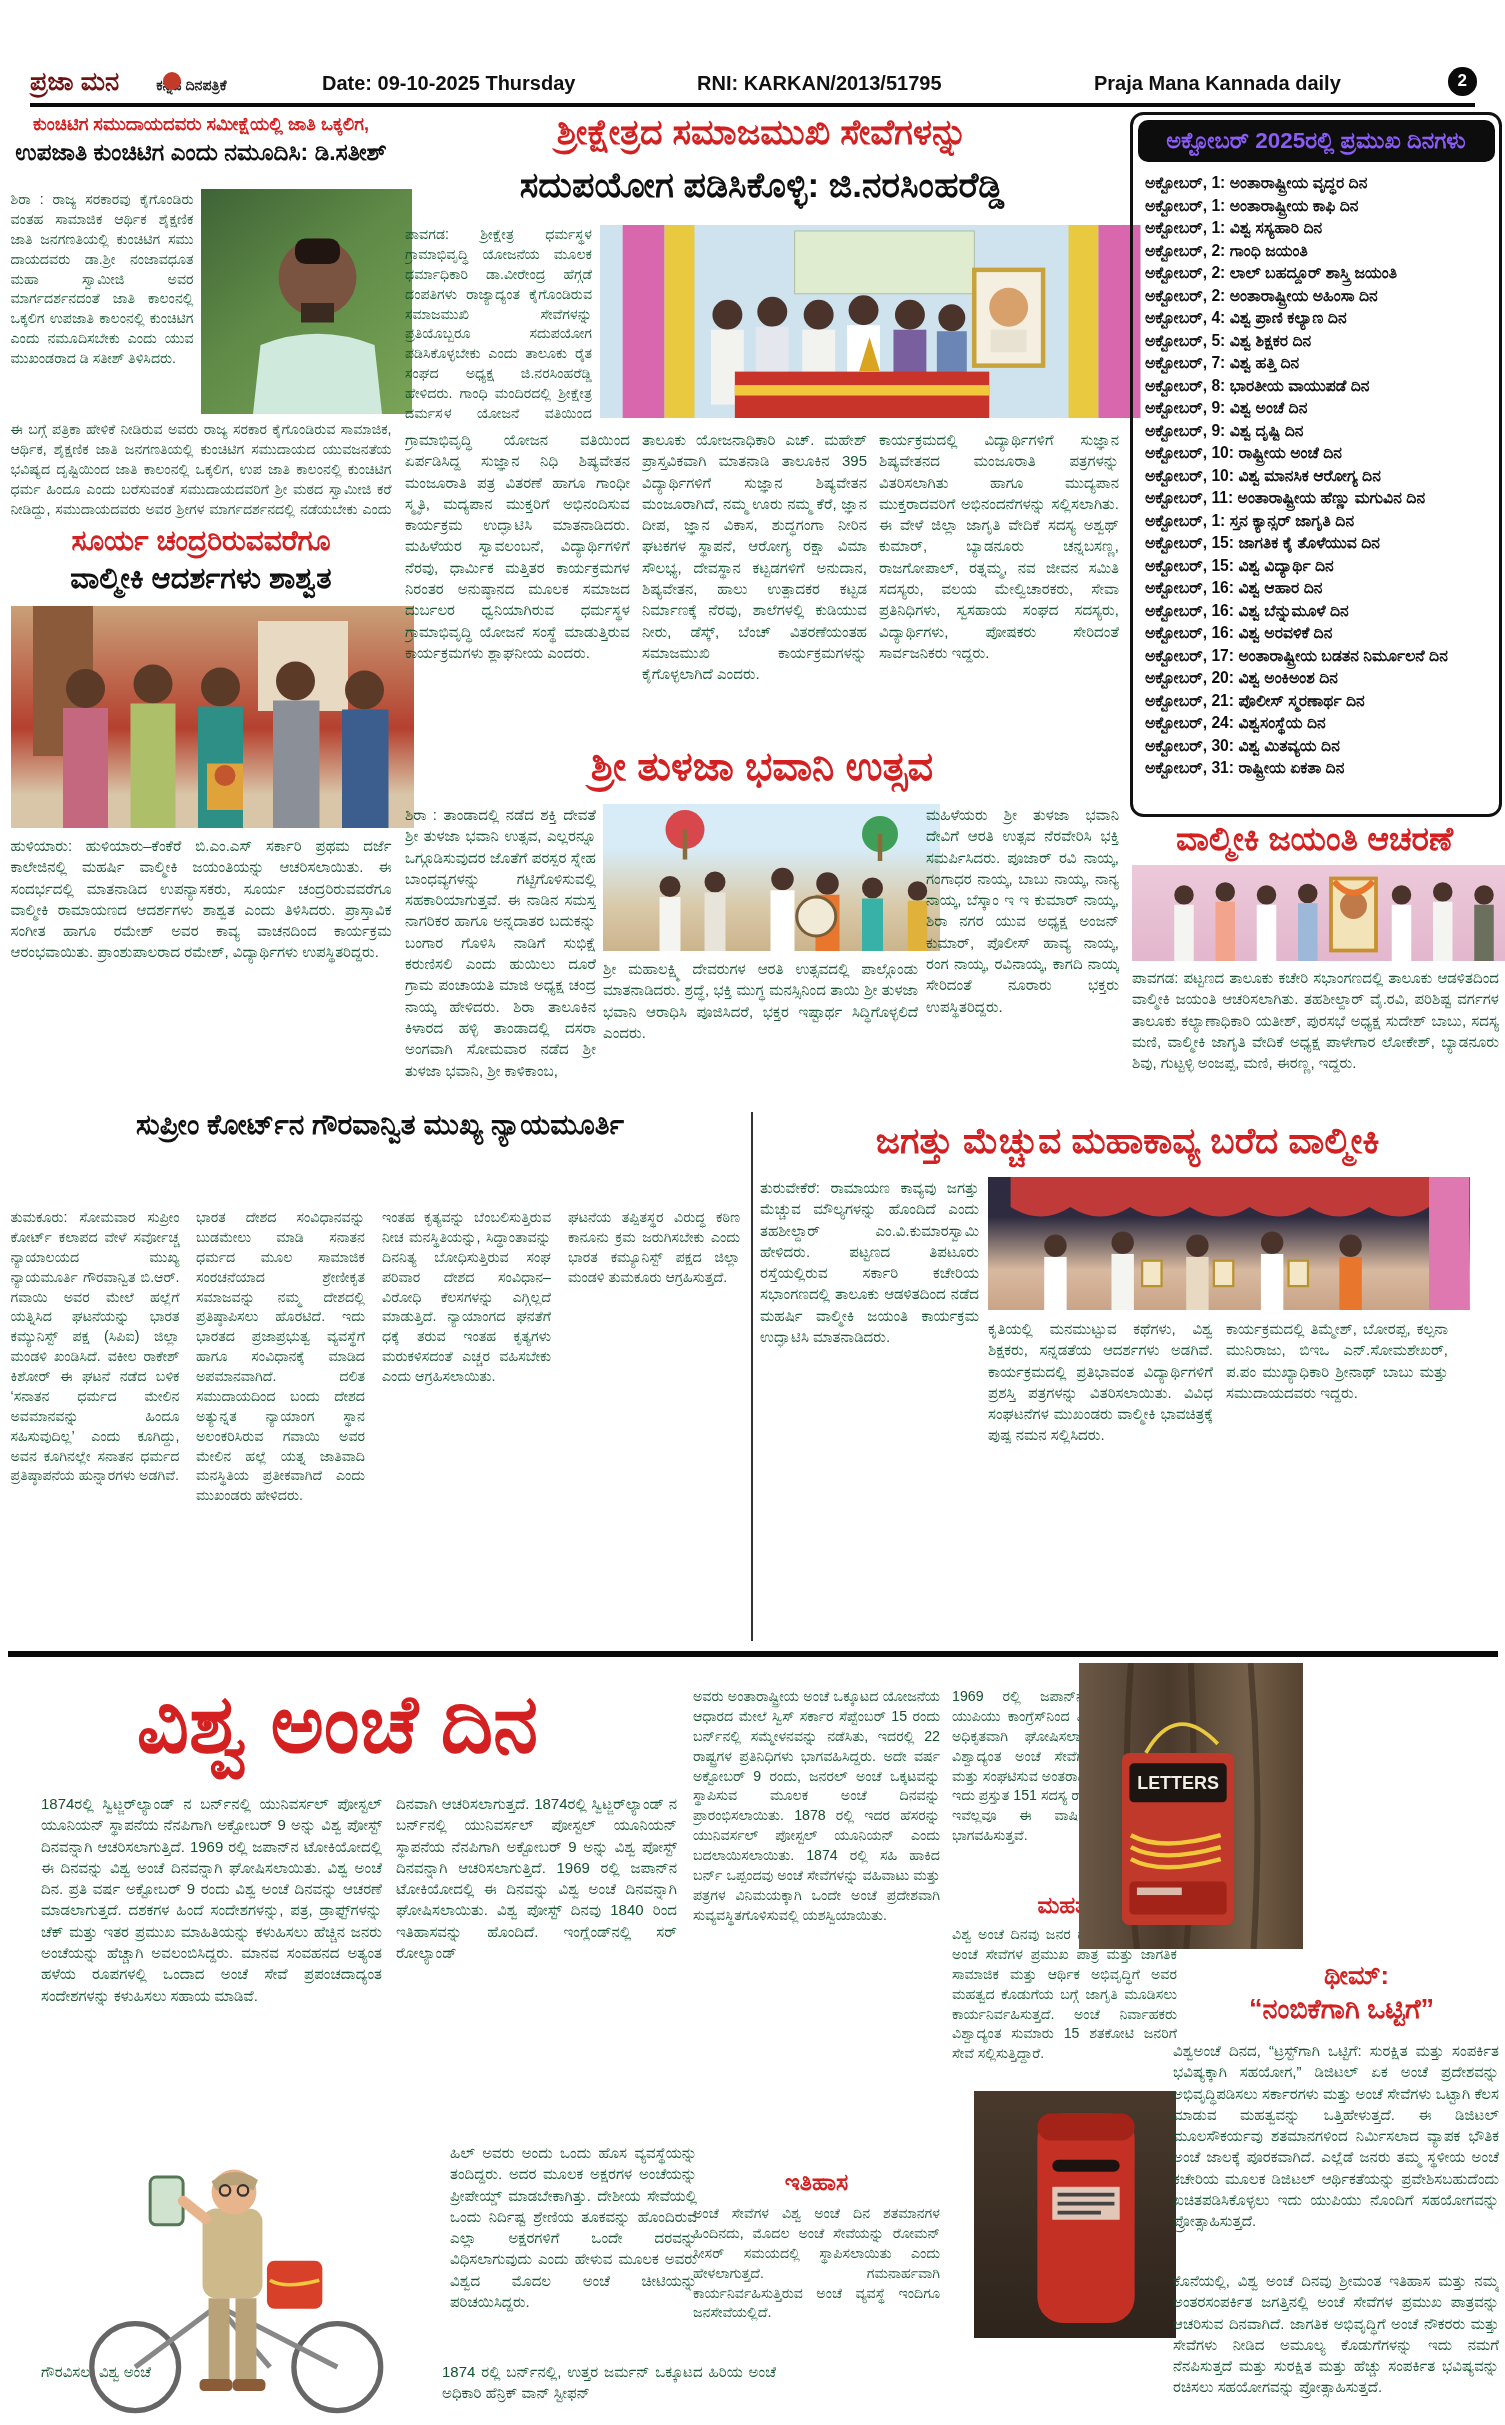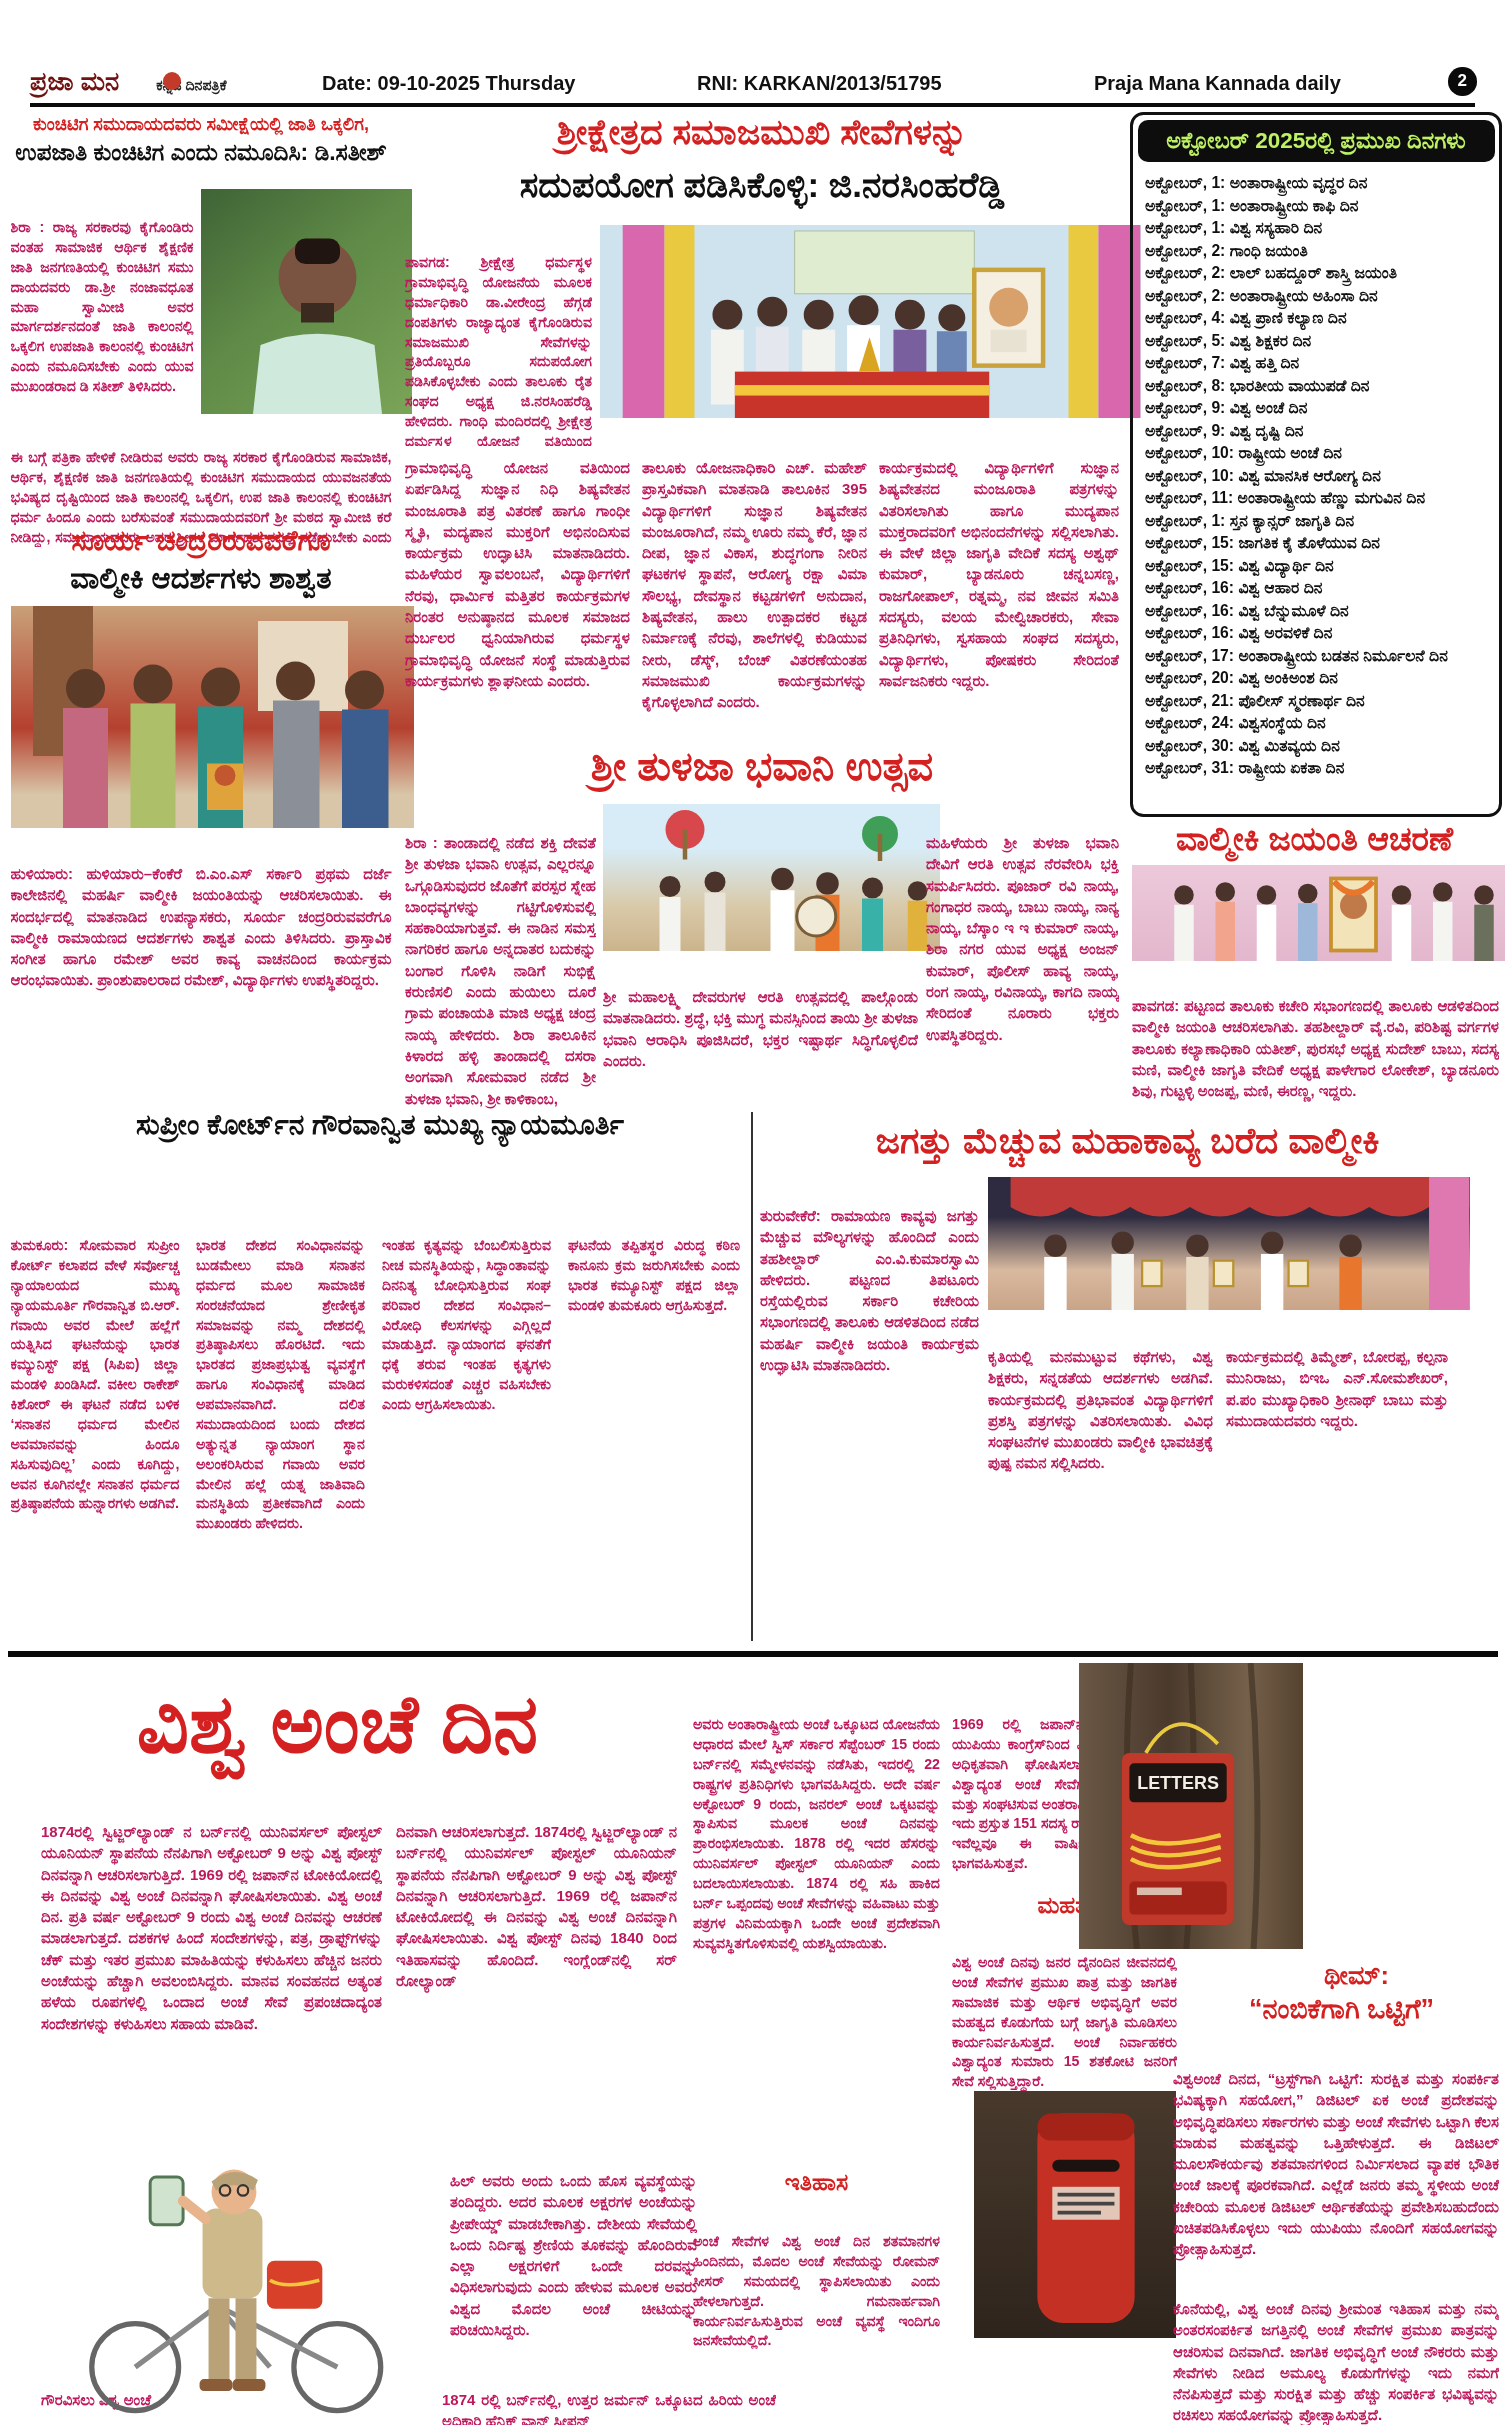--- a/index.html
+++ b/index.html
@@ -1,28 +1,28 @@
 <!DOCTYPE html>
 <html style="font-size:12px"><head>
 <meta charset="utf-8">
 <style>
   html,body{margin:0;padding:0;background:#e8e8e8;}
   .page{position:relative;width:1505px;height:2426px;background:#fff;overflow:hidden;
         font-family:"Liberation Sans","DejaVu Sans",sans-serif;color:#141414;}
   .abs{position:absolute;}
-  .bodytext{font-weight:700;color:#be185d;text-align:justify;font-size:15px;line-height:1.42;overflow:hidden;margin-top:28px;}
+  .bodytext{font-weight:400;color:#14532d;text-align:justify;font-size:15px;line-height:1.42;overflow:hidden;}
   .small{font-size:14.2px;line-height:1.4;}
   .center{text-align:center;}
   .red{color:#d42020;}
   .headline{font-weight:700;color:#111;}
   .serif{font-family:Liberation Sans, sans-serif;text-align:center;}
   .rule{background:#0a0a0a;}
   .photo{position:absolute;overflow:hidden;background:#ccc;padding-left:22px;}
   .oct-item{font-size:15.7px;line-height:22.5px;font-weight:700;color:#101010;white-space:normal;}
-  .pillbox{background:#0d0d0d;color:#bef264;border-radius:10px;}
+  .pillbox{background:#0d0d0d;color:#8b5cf6;border-radius:10px;}
   svg{display:block;}
 </style>
 </head>
 <body>
 
 <div class="page">
 
   <div class="abs" style="left:30px;top:67px;width:1447px;height:36px;">
     <span class="abs" style="left:0;top:0;font-size:25.5px;font-weight:700;color:#6e1212;">
       <span>ಪ್ರಜಾ ಮನ</span>

